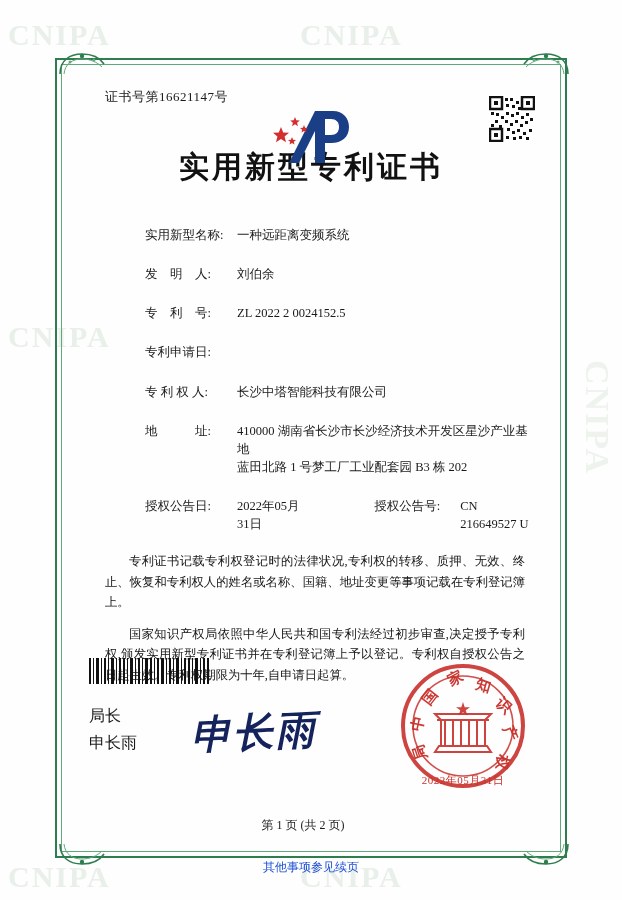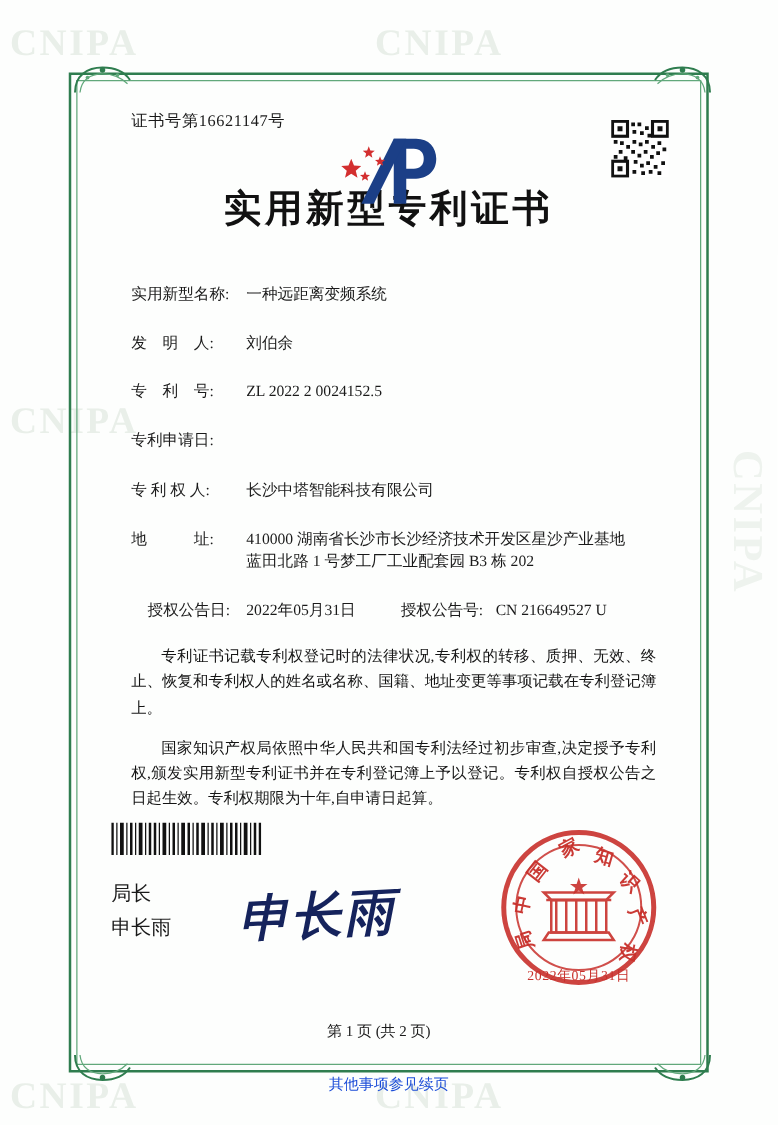--- a/index.html
+++ b/index.html
@@ -129,26 +129,27 @@
     display: flex;
     align-items: flex-start;
     margin-bottom: 21px;
     line-height: 1.45;
   }
   .flabel {
     width: 92px;
     flex: 0 0 92px;
     letter-spacing: 0px;
     white-space: nowrap;
+    margin-left: 40px;
   }
   .fvalue { flex: 1 1 auto; }
   .fvalue .line2 { display: block; }
 
   .frow.two-col { margin-bottom: 18px; }
-  .frow.two-col .half { display: flex; align-items: flex-start; text-align: center; }
+  .frow.two-col .half { display: flex; align-items: flex-start; }
   .frow.two-col .half.right { margin-left: 26px; }
   .frow.two-col .flabel { width: 92px; flex: 0 0 92px; }
   .frow.two-col .half.right .flabel { width: 86px; flex: 0 0 86px; }
 
   
   .paras {
     margin-top: 12px;
     padding: 0 8px 0 16px;
     font-size: 12.3px;
     line-height: 1.65;

